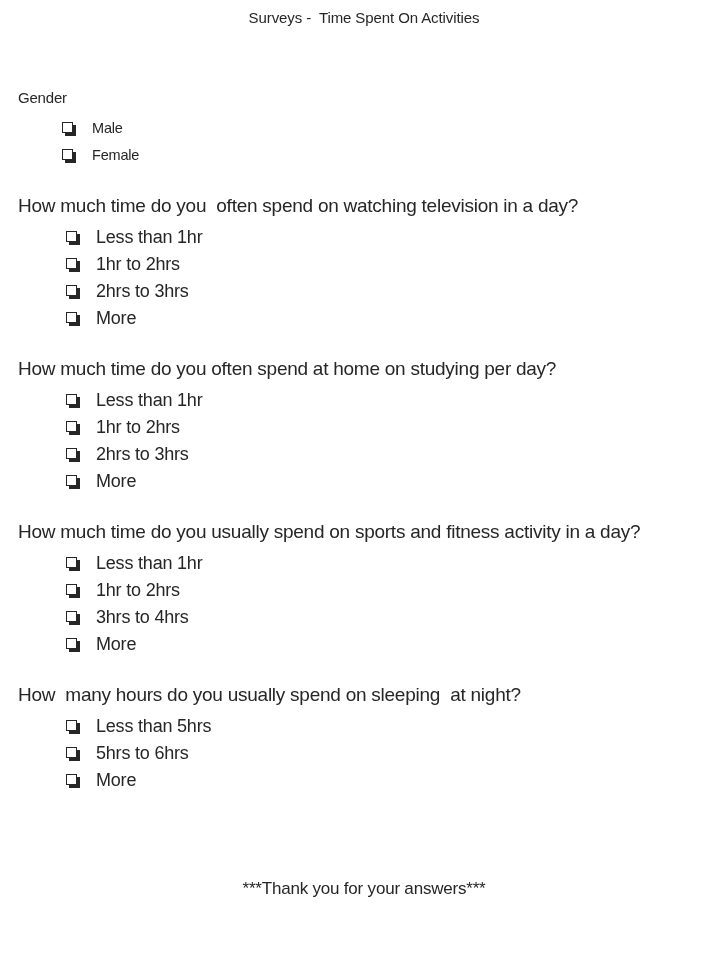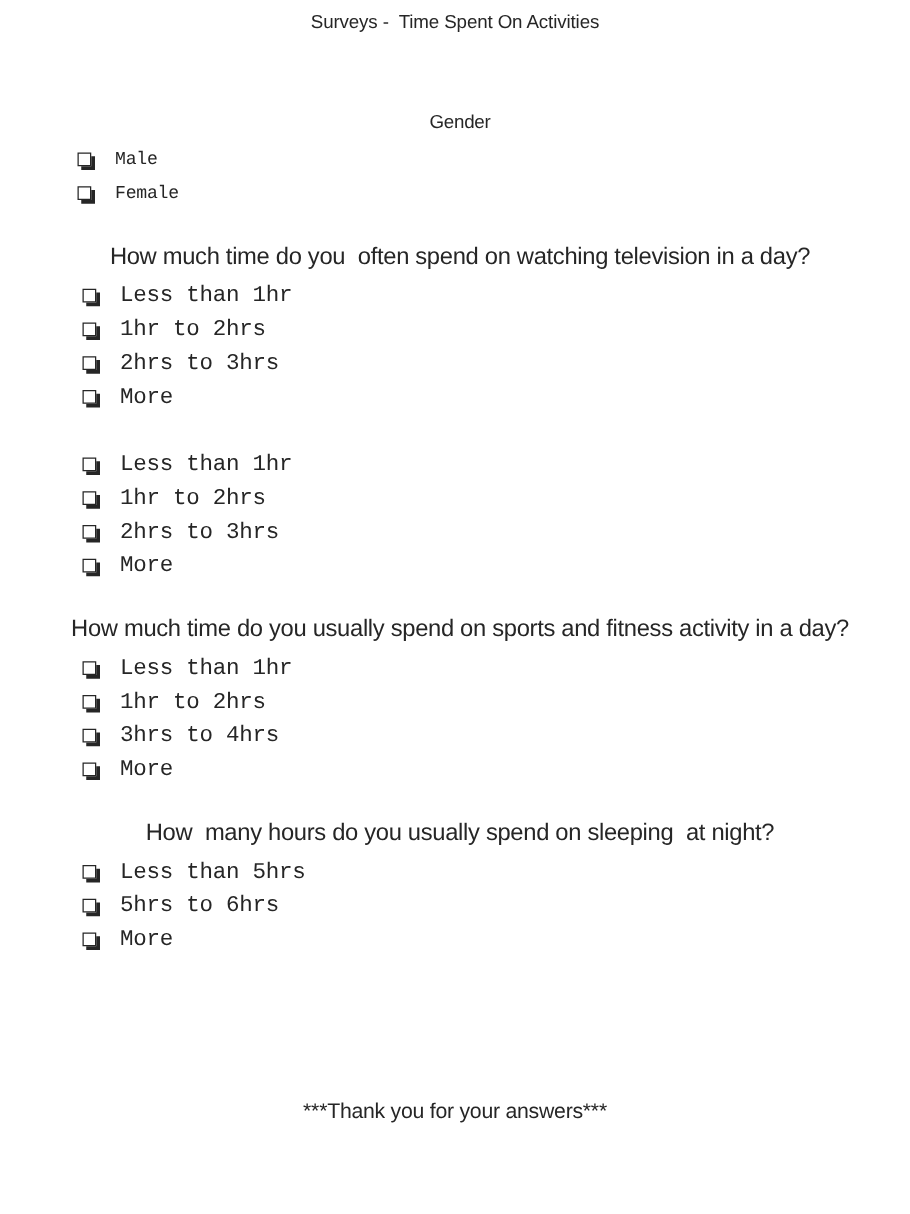--- a/index.html
+++ b/index.html
@@ -43,40 +43,38 @@
   
   .content {
     position: absolute;
     top: 88px;
     left: 18px;
     width: 700px;
   }
 
   .section {
     margin: 0 0 27px 0;
-    text-align: center;
   }
   .section:last-of-type {
     margin-bottom: 12px;
   }
 
   .question {
     font-size: 19px;
     line-height: 20px;
     letter-spacing: -0.25px;
     white-space: pre;
     color: #262626;
     margin: 0 0 8px 0;
   }
 
   .options {
     list-style: none;
     margin: 0;
     padding: 0;
-    font-family: Liberation Mono, monospace;
   }
 
   .option {
     display: flex;
     align-items: flex-start;
     height: 27px;
     line-height: 27px;
     padding-left: 48px;
   }
   .options.indent-gender .option {
@@ -191,20 +189,21 @@
           <span class="option-label">2hrs to 3hrs</span>
         </li>
         <li class="option">
           <span class="checkbox"></span>
           <span class="option-label">More</span>
         </li>
       </ul>
     </div>
 
     <div class="section">
+      <div class="question">How much time do you often spend at home on studying per day?</div>
       <ul class="options">
         <li class="option">
           <span class="checkbox"></span>
           <span class="option-label">Less than 1hr</span>
         </li>
         <li class="option">
           <span class="checkbox"></span>
           <span class="option-label">1hr to 2hrs</span>
         </li>
         <li class="option">

